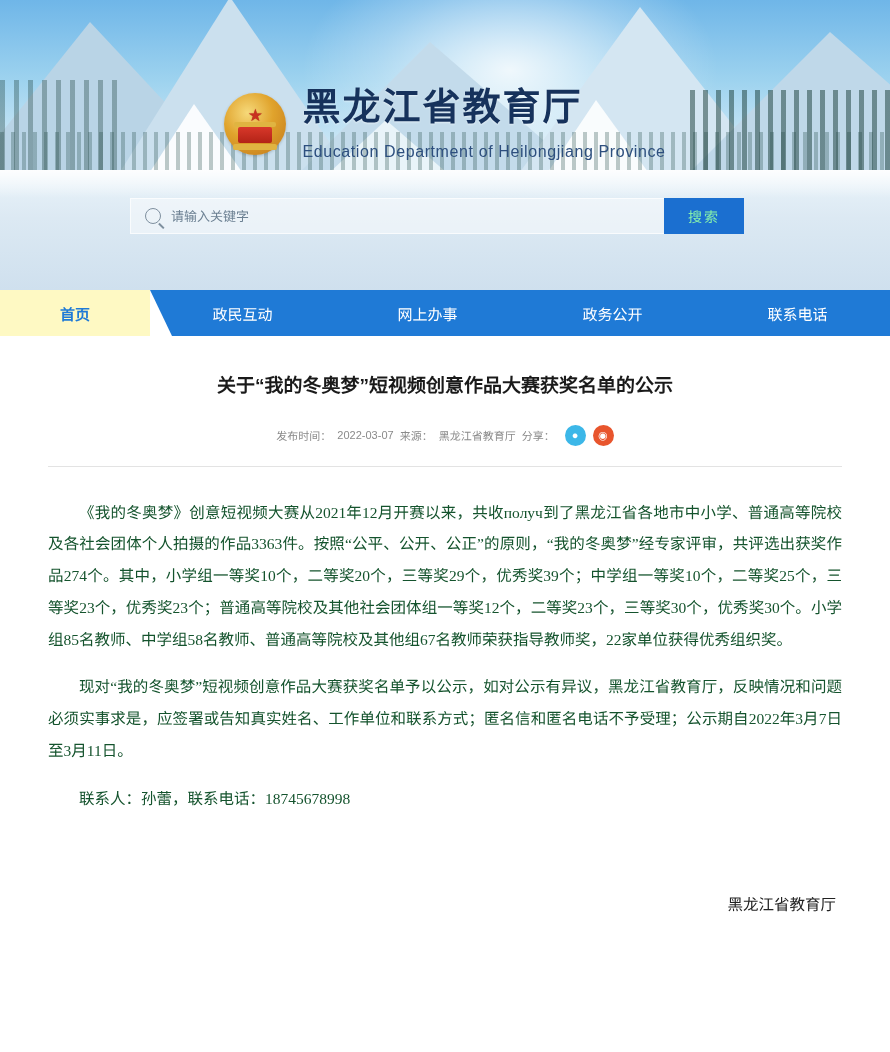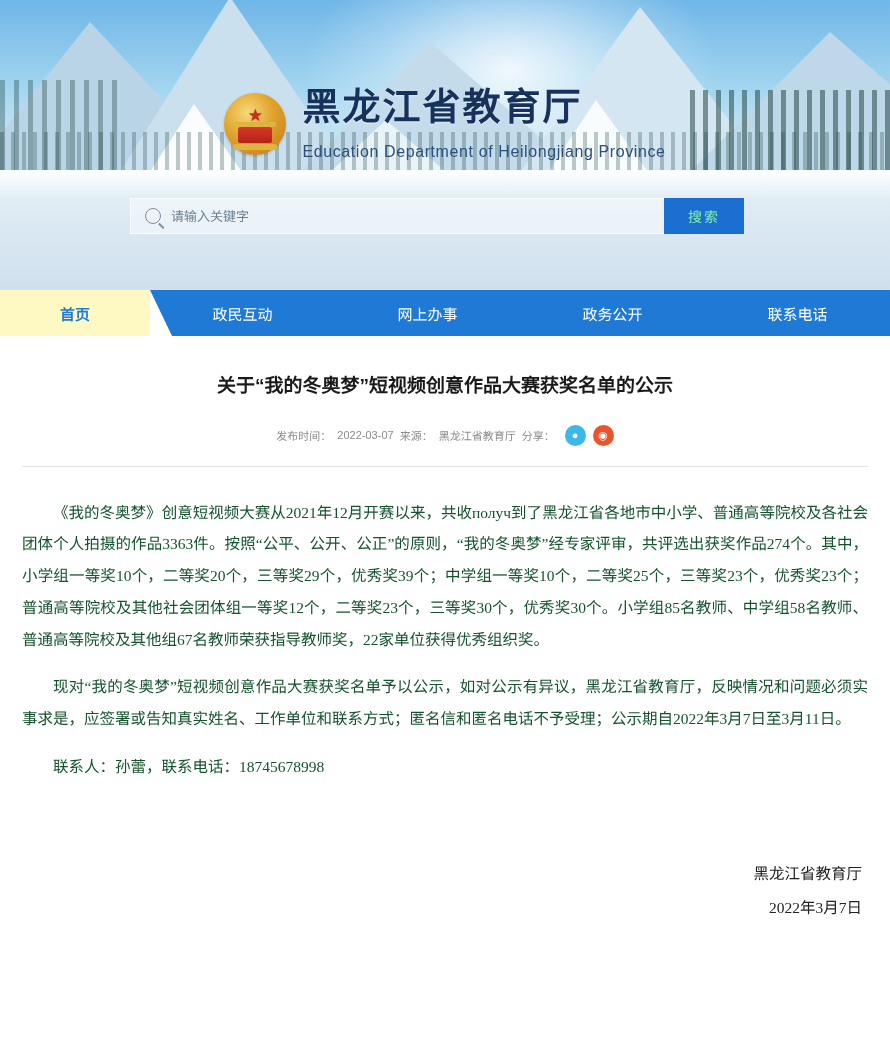--- a/index.html
+++ b/index.html
@@ -260,21 +260,21 @@
     display: flex;
     align-items: center;
     justify-content: center;
     color: #ffffff;
     font-size: 15px;
     cursor: pointer;
   }
 
   
   .article {
-    padding: 0 22px;
+    padding: 0 48px;
     box-sizing: border-box;
   }
   .art-title {
     text-align: center;
     font-size: 19px;
     font-weight: 700;
     color: #1a1a1a;
     padding: 36px 10px 0;
     line-height: 1.5;
     font-family: "Liberation Sans", sans-serif;
@@ -397,17 +397,16 @@
     <div class="divider"></div>
 
     <div class="body-text">
       <p>《我的冬奥梦》创意短视频大赛从2021年12月开赛以来，共收получ到了黑龙江省各地市中小学、普通高等院校及各社会团体个人拍摄的作品3363件。按照“公平、公开、公正”的原则，“我的冬奥梦”经专家评审，共评选出获奖作品274个。其中，小学组一等奖10个，二等奖20个，三等奖29个，优秀奖39个；中学组一等奖10个，二等奖25个，三等奖23个，优秀奖23个；普通高等院校及其他社会团体组一等奖12个，二等奖23个，三等奖30个，优秀奖30个。小学组85名教师、中学组58名教师、普通高等院校及其他组67名教师荣获指导教师奖，22家单位获得优秀组织奖。</p>
       <p>现对“我的冬奥梦”短视频创意作品大赛获奖名单予以公示，如对公示有异议，黑龙江省教育厅，反映情况和问题必须实事求是，应签署或告知真实姓名、工作单位和联系方式；匿名信和匿名电话不予受理；公示期自2022年3月7日至3月11日。</p>
       <p>联系人：孙蕾，联系电话：18745678998</p>
     </div>
 
     <div class="sign">
       <div>黑龙江省教育厅</div>
-      <div>2022年3月7日</div>
     </div>
   </div>
 
 </div>
 
 </body></html>

